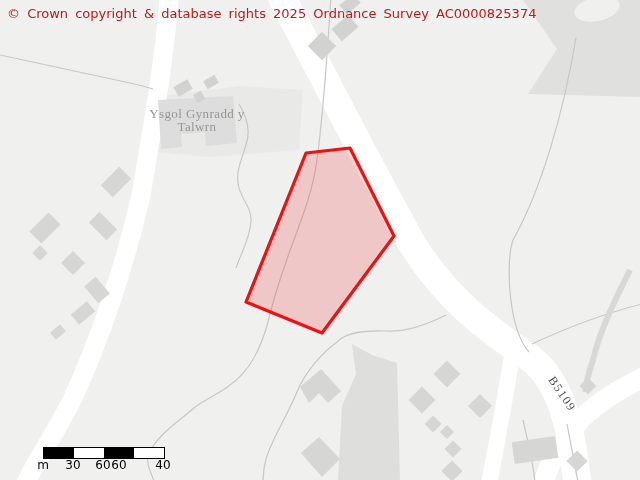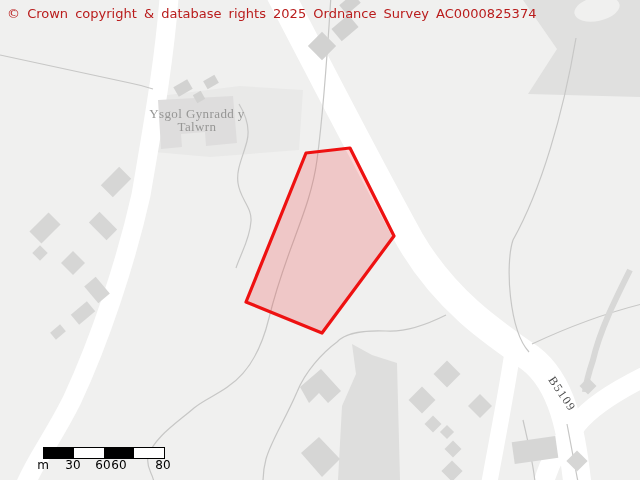--- a/index.html
+++ b/index.html
@@ -125,15 +125,15 @@
   <div class="scalebar">
     <div class="seg seg-black"></div>
     <div class="seg seg-white"></div>
     <div class="seg seg-black"></div>
     <div class="seg seg-white"></div>
   </div>
   <span class="scale-label" style="left:28px">m</span>
   <span class="scale-label" style="left:58px">30</span>
   <span class="scale-label" style="left:88px">60</span>
   <span class="scale-label" style="left:104px">60</span>
-  <span class="scale-label" style="left:148px">80</span>
+  <span class="scale-label" style="left:148px">40</span>
 
 </div>
 
 </body></html>

